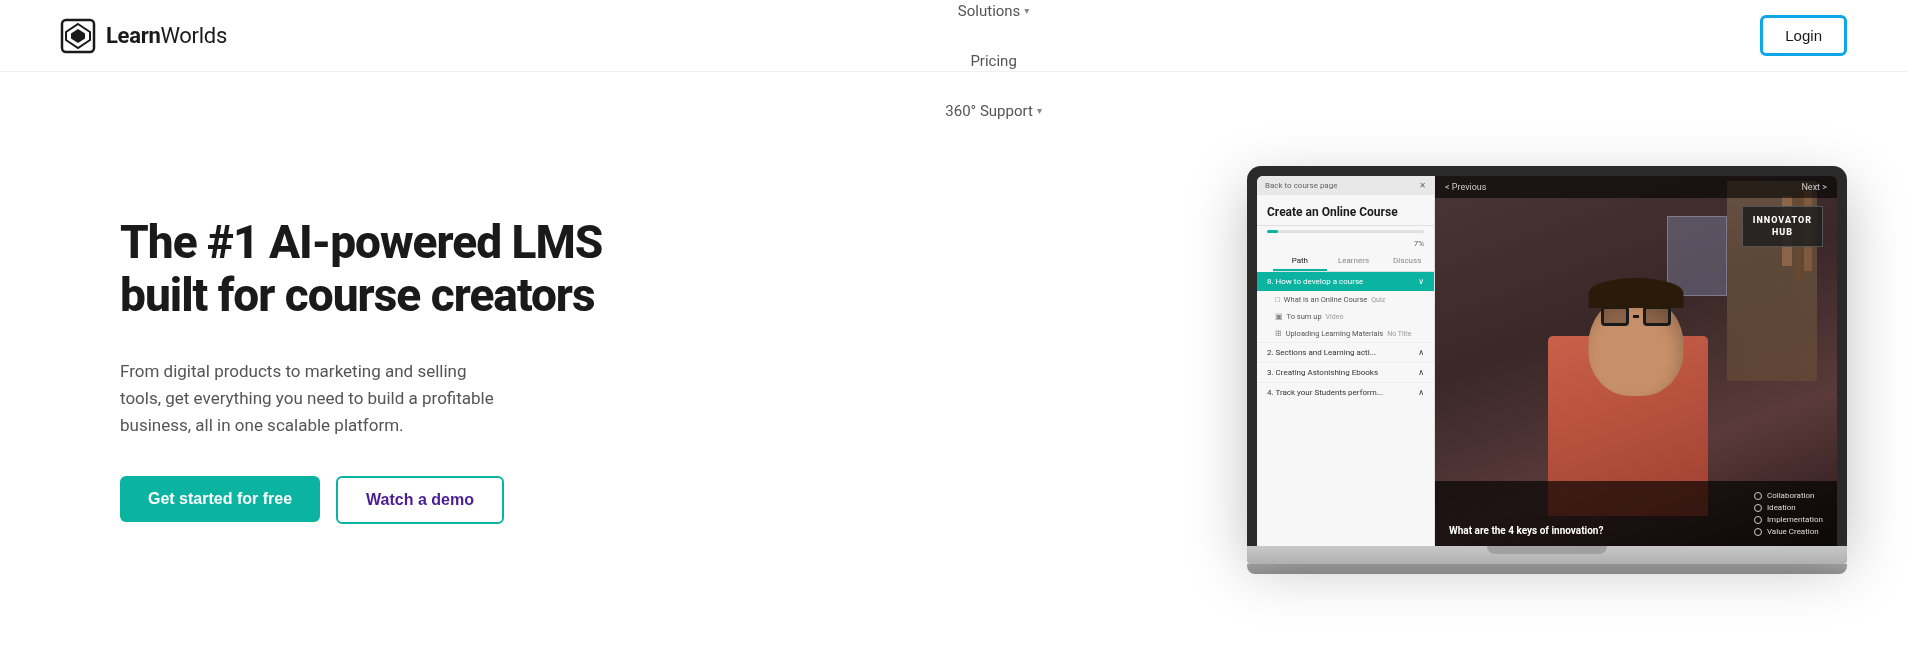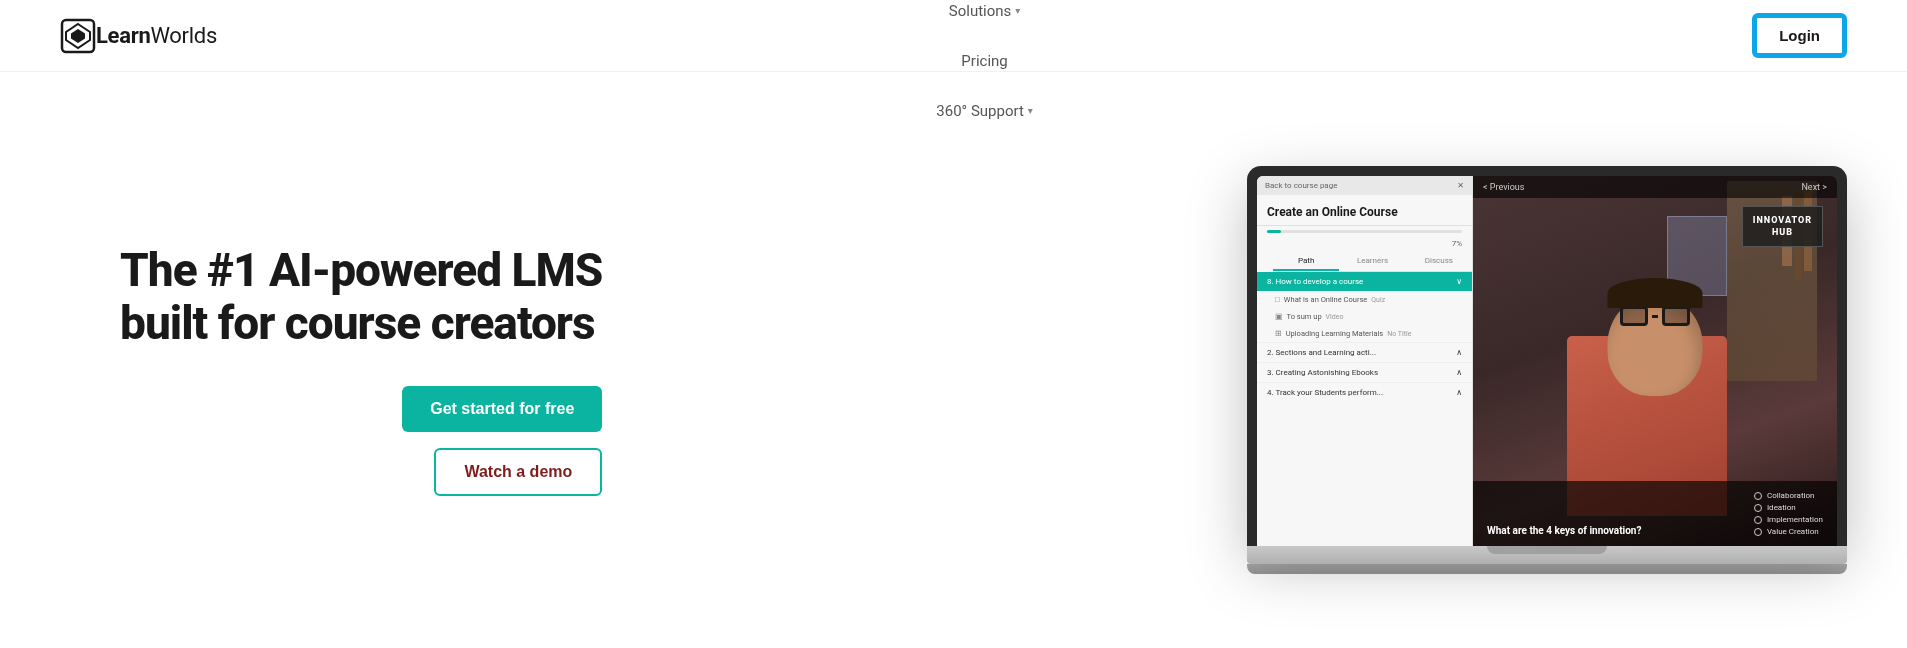--- a/index.html
+++ b/index.html
@@ -14,20 +14,21 @@
       height: 72px;
       background: #fff;
       border-bottom: 1px solid #f0f0f0;
       position: sticky;
       top: 0;
       z-index: 100;
     }
     .logo-area {
       display: flex;
       align-items: center;
+      gap: 10px;
       text-decoration: none;
       justify-content: space-between;
     }
     .logo-icon {
       width: 36px;
       height: 36px;
     }
     .logo-text {
       font-size: 22px;
       font-weight: 400;
@@ -56,26 +57,26 @@
       font-size: 10px;
       color: #888;
     }
     .header-actions {
       display: flex;
       align-items: center;
       gap: 14px;
     }
     .btn-login {
       padding: 9px 22px;
-      border: 5px solid #0ea5e9;
+      border: 3px solid #0ea5e9;
       border-radius: 6px;
       background: #fff;
       color: #1a1a1a;
       font-size: 15px;
-      font-weight: 700;
+      font-weight: 400;
       cursor: pointer;
     }
     .btn-cta-header {
       padding: 11px 24px;
       border: none;
       border-radius: 6px;
       background: #0ab4a0;
       color: #fff;
       font-size: 15px;
       font-weight: 600;
@@ -107,37 +108,36 @@
     .hero-description {
       font-size: 17px;
       color: #555;
       line-height: 1.6;
       margin-bottom: 36px;
       max-width: 390px;
     }
     .hero-buttons {
       display: flex;
       gap: 16px;
-      align-items: flex-end;
-      flex-direction: column;
+      align-items: flex-start;
     }
     .btn-primary {
       padding: 14px 28px;
       background: #0ab4a0;
       color: #fff;
       border: none;
       border-radius: 6px;
       font-size: 16px;
       font-weight: 600;
       cursor: pointer;
     }
     .btn-secondary {
       padding: 13px 28px;
       background: #fff;
-      color: #7f1d1d;
+      color: #4c1d95;
       border: 2px solid #0ab4a0;
       border-radius: 6px;
       font-size: 16px;
       font-weight: 600;
       cursor: pointer;
     }
 
     
     .hero-visual {
       flex: 0 0 auto;
@@ -185,21 +185,21 @@
 
     
     .screen-content {
       display: flex;
       height: 100%;
       position: relative;
     }
 
     
     .course-sidebar {
-      width: 216px;
+      width: 178px;
       background: #f7f7f7;
       border-right: 1px solid #e0e0e0;
       font-size: 9px;
       flex-shrink: 0;
     }
     .sidebar-top-bar {
       background: #e8e8e8;
       padding: 5px 8px;
       font-size: 8px;
       color: #666;
@@ -411,20 +411,21 @@
     <button class="btn-login">Login</button>
   </div>
 </header>
 
 <section class="hero">
   <div class="hero-content">
     <h1 class="hero-title">
       <span>The #1 AI-powered LMS</span><br>
       <span>built for course creators</span>
     </h1>
+    <p class="hero-description">From digital products to marketing and selling tools, get everything you need to build a profitable business, all in one scalable platform.</p>
     <div class="hero-buttons">
       <button class="btn-primary">Get started for free</button>
       <button class="btn-secondary">Watch a demo</button>
     </div>
   </div>
 
   <div class="hero-visual">
     <div class="laptop">
       <div class="laptop-screen-outer">
         <div class="laptop-screen-inner">

